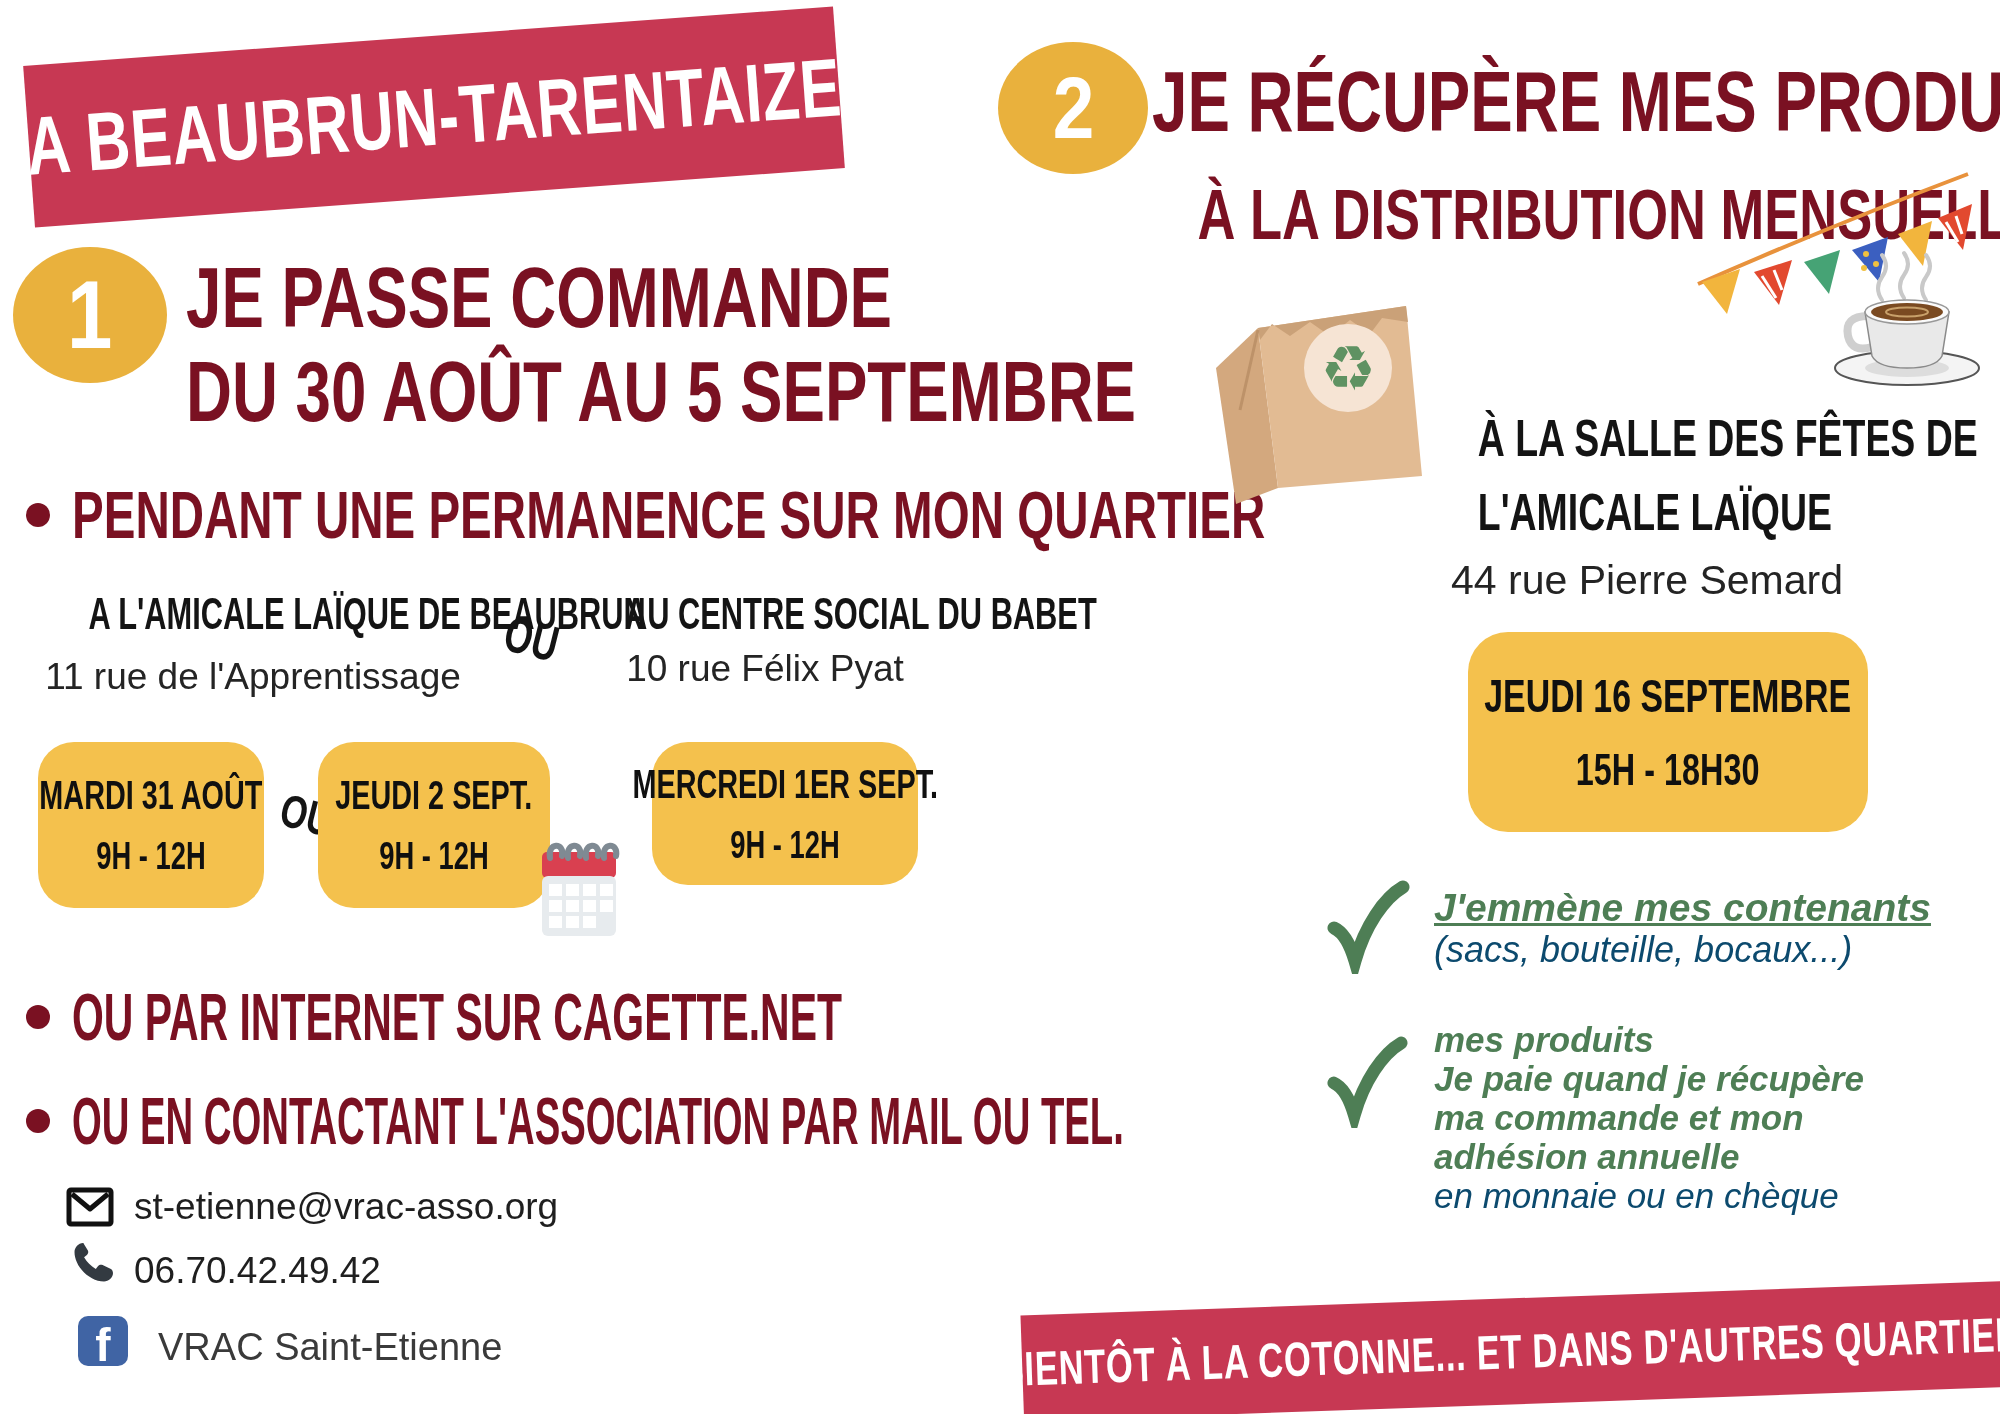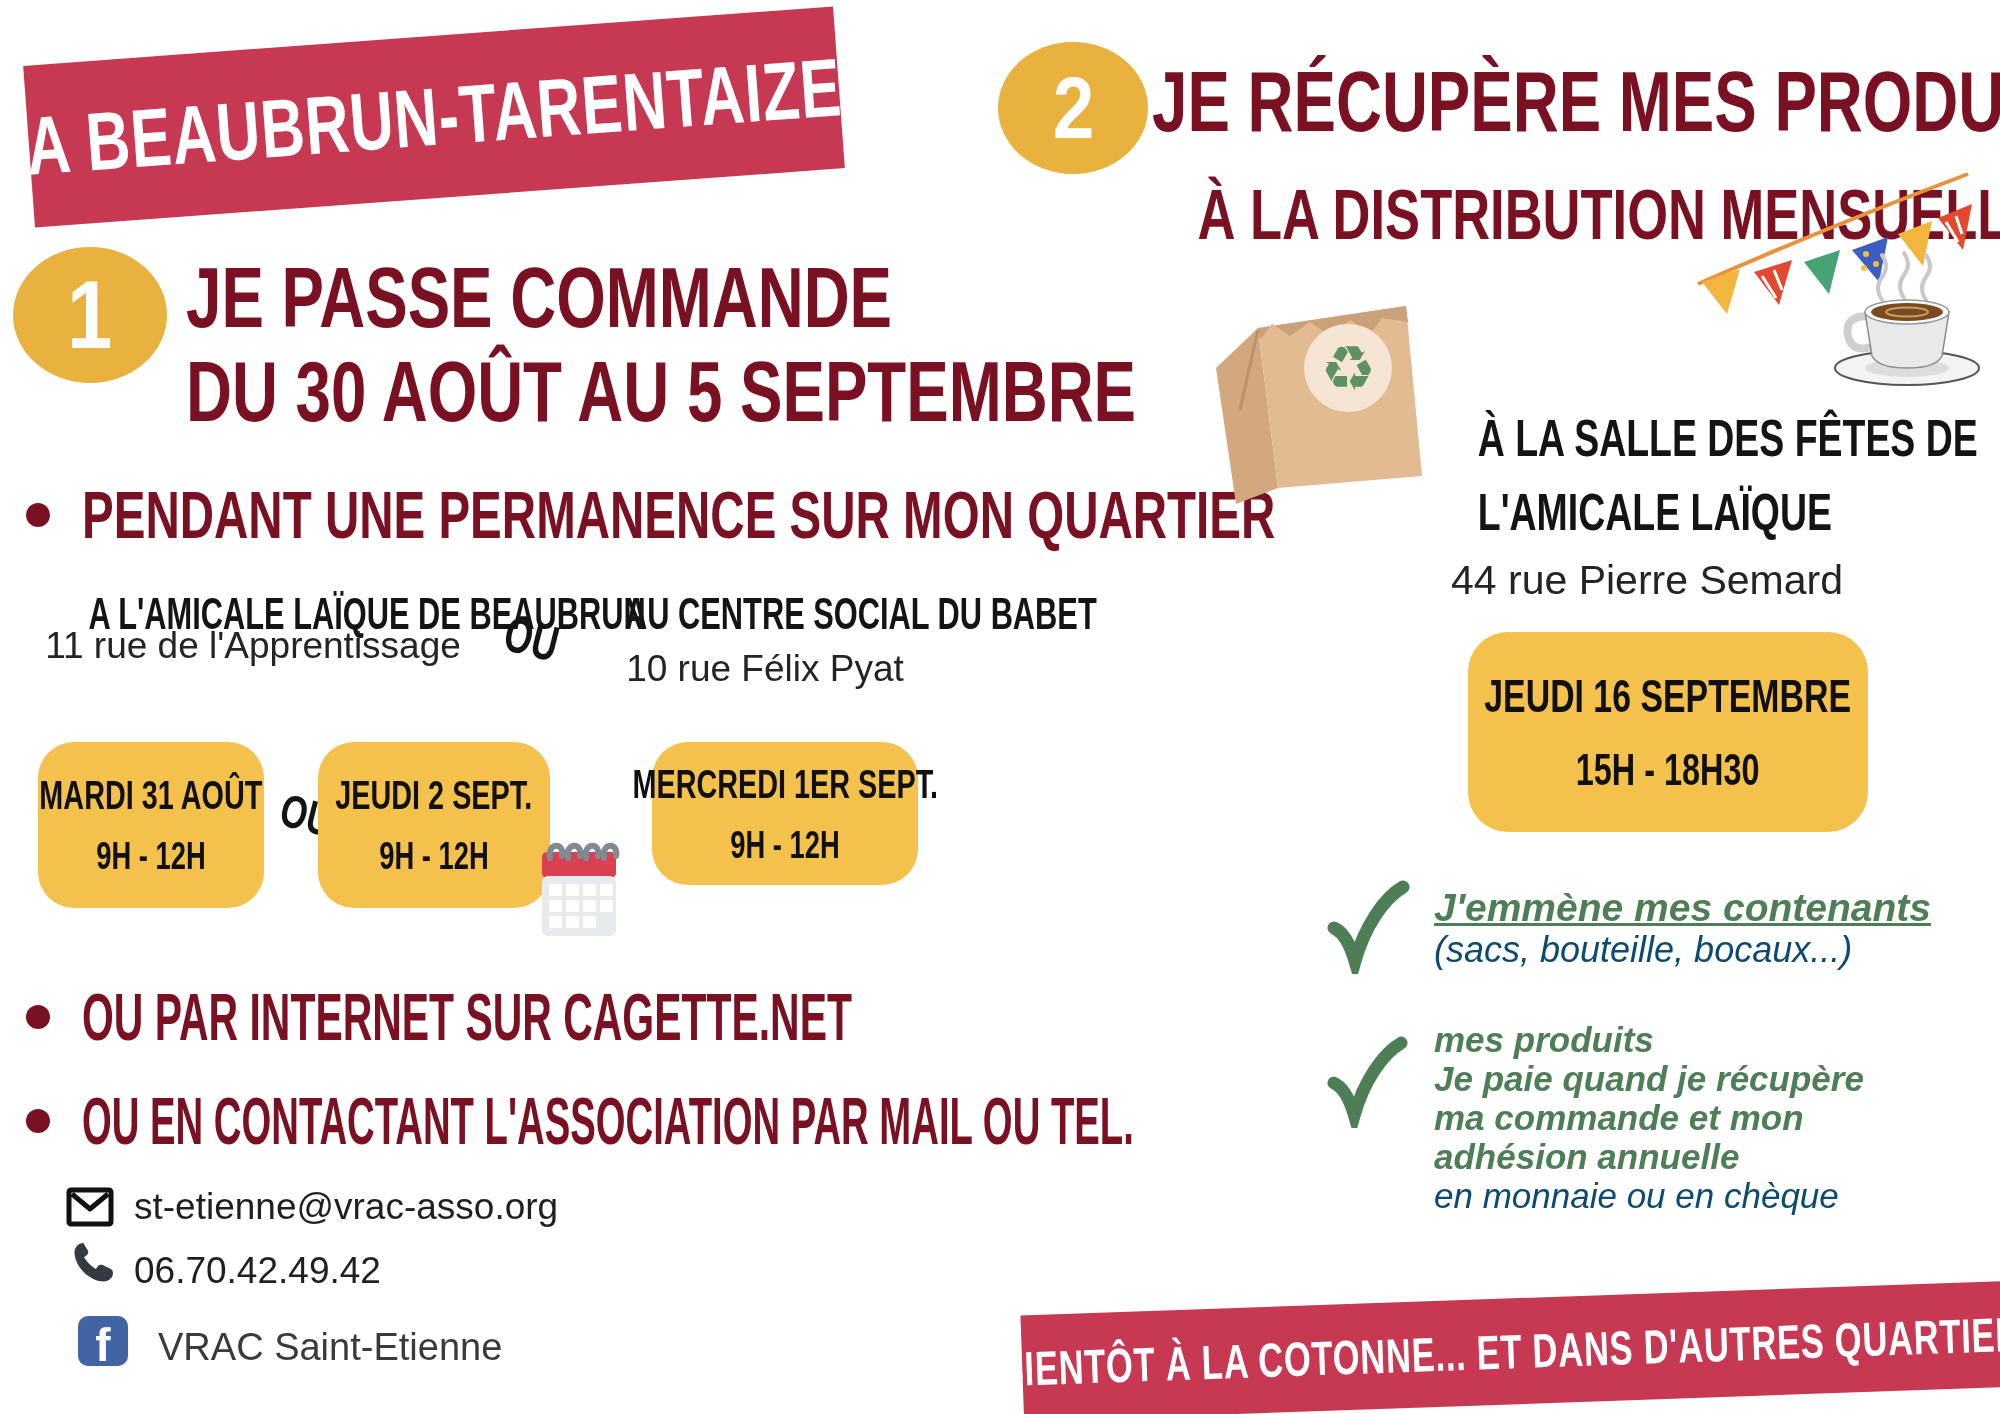--- a/index.html
+++ b/index.html
@@ -10,21 +10,21 @@
   .maroon{color:#7a1122;font-weight:700;line-height:1;}
   .blackhead{color:#141414;font-weight:700;line-height:1;}
   .addr{color:#242424;line-height:1;}
   .badge{background:#e9b13d;border-radius:50%;display:flex;align-items:center;justify-content:center;}
   .badge span{color:#ffffff;font-weight:700;transform:scaleX(.85);}
   .ribbon{background:#c73853;display:flex;align-items:center;justify-content:center;}
   .ribbon span{color:#ffffff;font-weight:700;white-space:nowrap;transform:scaleX(.74);letter-spacing:1px;}
   .slot{position:absolute;background:#f4c14d;border-radius:36px;display:flex;flex-direction:column;
         align-items:center;justify-content:center;gap:22px;}
   .slot .day,.slot .hrs{color:#101010;font-weight:700;white-space:nowrap;transform:scaleX(.72);line-height:1;}
-  .bullet{position:absolute;display:flex;align-items:center;gap:32px;}
+  .bullet{position:absolute;display:flex;align-items:center;gap:22px;}
   .bullet .dot{width:24px;height:24px;border-radius:50%;background:#7a1122;flex:0 0 auto;}
   .bullet .txt{font-size:66px;font-weight:700;color:#7a1122;white-space:nowrap;line-height:1;transform-origin:0 50%;}
   .or{font-weight:700;color:#141414;line-height:1;white-space:nowrap;}
   .ctr{text-align:center;}
   .sx70{transform:scaleX(.70);} .sx72{transform:scaleX(.72);} .sx74{transform:scaleX(.74);} .sx75{transform:scaleX(.75);}
   .ol{transform-origin:0 0;}
   .green-b{color:#4e7e55;font-style:italic;font-weight:700;line-height:1;white-space:nowrap;}
   .green-r{color:#0c4a6e;font-style:italic;font-weight:400;line-height:1;white-space:nowrap;}
   .contact-txt{color:#1f1f1f;line-height:1;white-space:nowrap;}
   .fb{background:#4064a4;border-radius:10px;display:flex;align-items:flex-end;justify-content:center;overflow:hidden;}
@@ -45,21 +45,21 @@
   </div>
   <div class="abs maroon nowrap sx74 ol" style="left:186px;top:254px;font-size:86px;">JE PASSE COMMANDE</div>
   <div class="abs maroon nowrap sx74 ol" style="left:186px;top:348px;font-size:86px;">DU 30 AOÛT AU 5 SEPTEMBRE</div>
 
   <div class="bullet" style="left:26px;top:482px;">
     <span class="dot"></span>
     <span class="txt sx72">PENDANT UNE PERMANENCE SUR MON QUARTIER</span>
   </div>
 
   <div class="abs blackhead nowrap ctr sx70" style="left:18px;top:592px;width:470px;font-size:44px;">A L'AMICALE LAÏQUE DE BEAUBRUN</div>
-  <div class="abs addr ctr" style="left:18px;top:627px;width:470px;font-size:37px;">11 rue de l'Apprentissage</div>
+  <div class="abs addr ctr" style="left:18px;top:658px;width:470px;font-size:37px;">11 rue de l'Apprentissage</div>
 
   <div class="abs or" style="left:494px;top:614px;font-size:50px;transform:rotate(14deg) scaleX(.72);">OU</div>
 
   <div class="abs blackhead nowrap ctr sx70" style="left:565px;top:592px;width:400px;font-size:44px;">AU CENTRE SOCIAL DU BABET</div>
   <div class="abs addr ctr" style="left:565px;top:650px;width:400px;font-size:37px;">10 rue Félix Pyat</div>
 
   <div class="slot" style="left:38px;top:742px;width:226px;height:166px;">
     <span class="day" style="font-size:40px;">MARDI 31 AOÛT</span>
     <span class="hrs" style="font-size:38px;">9H - 12H</span>
   </div>

